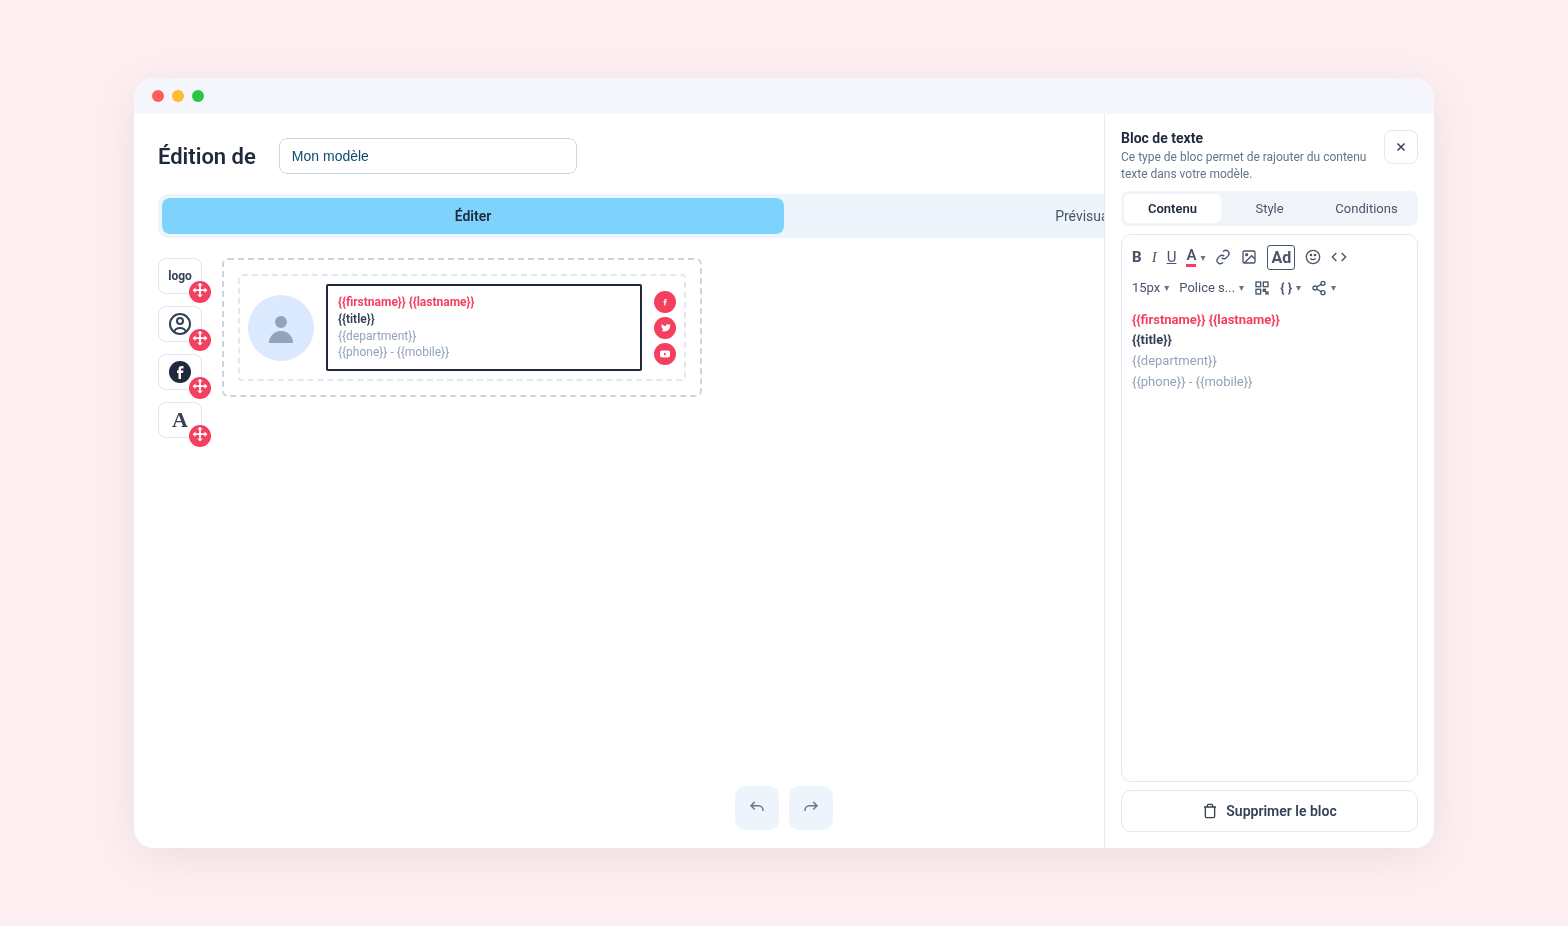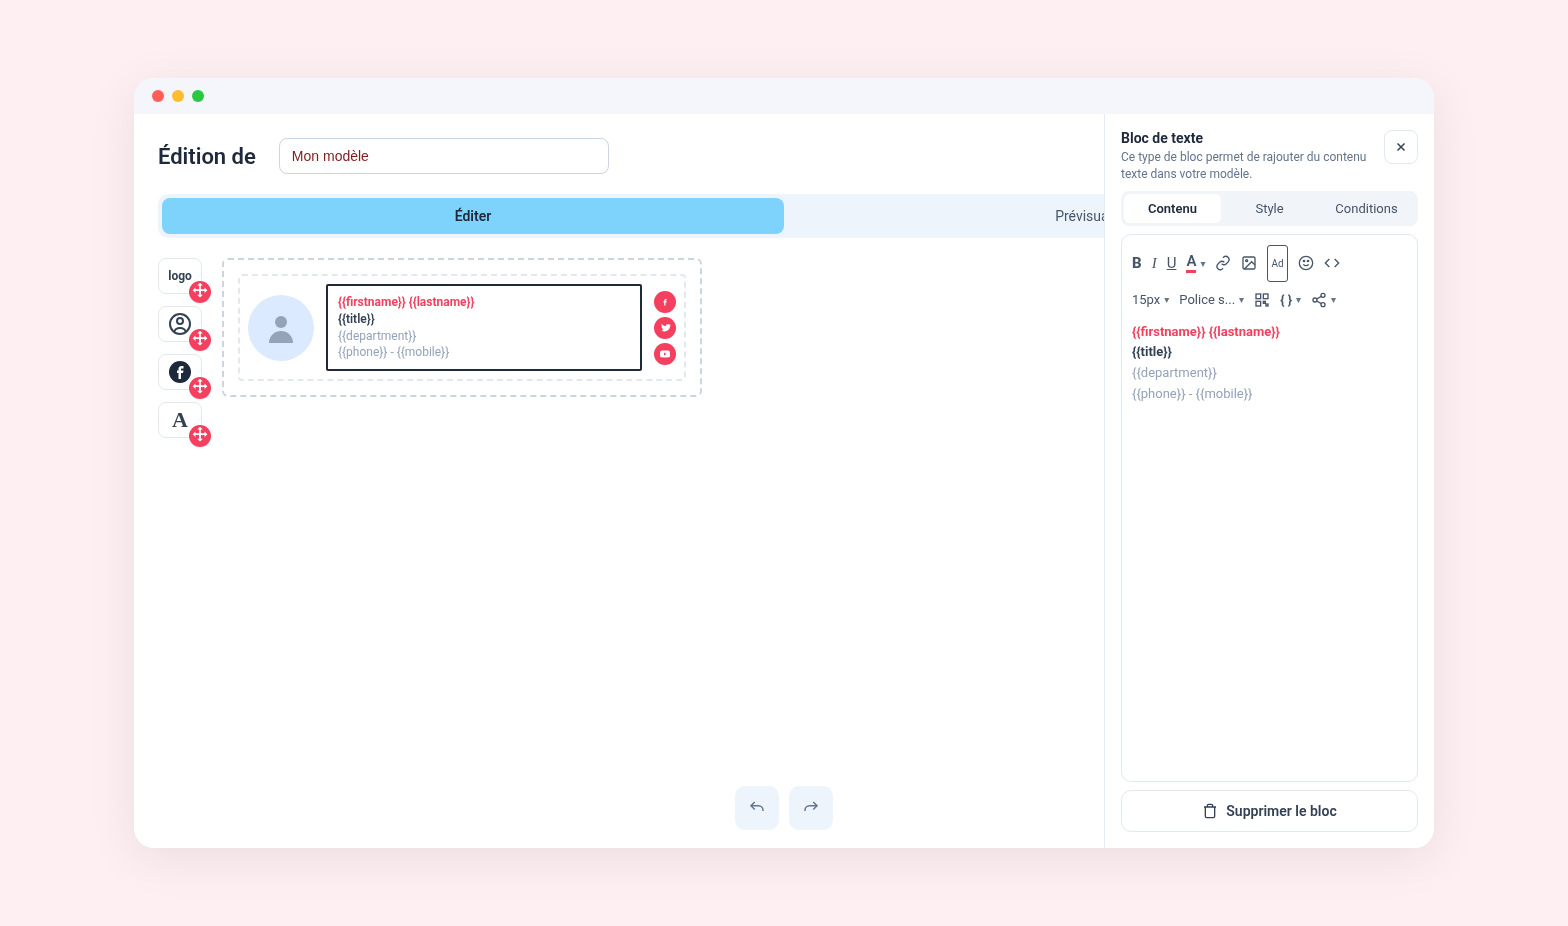--- a/index.html
+++ b/index.html
@@ -12,21 +12,21 @@
   .dot.green { background: #28c840; }
   .topnav { height: 54px; background: #f2f6fc; border-bottom: 1px solid #e6ecf5; display: flex; align-items: center; padding: 0 24px; gap: 26px; }
   .brand { font-weight: 700; font-size: 22px; color: #f43f5e; letter-spacing: -0.5px; margin-right: 12px; }
   .navitem { font-size: 14px; color: #475569; padding: 8px 10px; cursor: pointer; border-radius: 6px; }
   .navitem.active { background: #fff; color: #f43f5e; font-weight: 600; }
   .subbtn { margin-left: auto; display: flex; align-items: center; gap: 6px; background: #fff; border: 1px solid #e2e8f0; border-radius: 8px; padding: 8px 14px; font-size: 14px; color: #334155; cursor: pointer; }
   .content { flex: 1; display: flex; position: relative; }
   .main { flex: 1; padding: 24px 24px 0 24px; position: relative; }
   .titlerow { display: flex; align-items: center; gap: 23px; margin-bottom: 20px; }
   .titlerow h2 { font-size: 22px; font-weight: 600; color: #1e293b; }
-  .titleinput { border: 1px solid #cbd5e1; border-radius: 8px; padding: 9px 12px; font-size: 14px; width: 330px; color: #7f1d1d; }
+  .titleinput { border: 1px solid #cbd5e1; border-radius: 8px; padding: 9px 12px; font-size: 14px; width: 298px; color: #0c4a6e; }
   .actions { margin-left: auto; display: flex; align-items: center; gap: 12px; }
   .link-del { color: #f43f5e; font-size: 14px; cursor: pointer; }
   .btn-ghost { border: 1px solid #e2e8f0; background: #fff; border-radius: 8px; padding: 8px 14px; font-size: 14px; color: #334155; cursor: pointer; }
   .tabs { background: #eef4fc; border-radius: 10px; display: flex; padding: 4px; margin-bottom: 20px; }
   .tab { flex: 1; text-align: center; padding: 10px; font-size: 14px; color: #475569; border-radius: 8px; cursor: pointer; }
   .tab.active { background: #7dd3fc; font-weight: 600; color: #1e293b; }
   .editor-area { display: flex; gap: 20px; align-items: flex-start; }
   .palette { display: flex; flex-direction: column; gap: 12px; }
   .pblock { width: 44px; height: 36px; border: 1px solid #e2e8f0; border-radius: 8px; display: flex; align-items: center; justify-content: center; position: relative; font-size: 12px; color: #334155; font-weight: 700; cursor: grab; }
   .pblock .drag { position: absolute; right: -10px; bottom: -10px; width: 22px; height: 22px; background: #f43f5e; border-radius: 50%; display: flex; align-items: center; justify-content: center; color: #fff; }
@@ -60,21 +60,21 @@
   .tbrow .bold { font-weight: 800; font-size: 15px; }
   .tbrow .ital { font-style: italic; font-family: serif; font-size: 15px; }
   .tbrow .und { text-decoration: underline; font-size: 15px; }
   .tbrow .fontA { font-size: 15px; font-weight: 600; border-bottom: 3px solid #f43f5e; line-height: 1; padding-bottom: 1px; }
   .richtext { font-size: 13px; line-height: 1.6; padding: 4px 0; }
   .richtext .l1 { color: #f43f5e; font-weight: 700; }
   .richtext .l2 { color: #334155; font-weight: 700; }
   .richtext .l3 { color: #94a3b8; }
   .delbtn { border: 1px solid #e2e8f0; border-radius: 10px; padding: 12px; display: flex; align-items: center; justify-content: center; gap: 8px; font-size: 14px; color: #334155; font-weight: 600; cursor: pointer; }
   .chev { font-size: 10px; color: #64748b; }
-  .adbox { border: 1px solid #475569; border-radius: 3px; padding: 12px 3px; font-size: 10px; font-weight: 400; }
+  .adbox { border: 1px solid #475569; border-radius: 3px; padding: 2px 3px; font-size: 16px; font-weight: 700; }
 </style>
 </head>
 <body>
 
 <div class="frame">
   <div class="titlebar">
     <div class="dot red"></div>
     <div class="dot yellow"></div>
     <div class="dot green"></div>
   </div>

